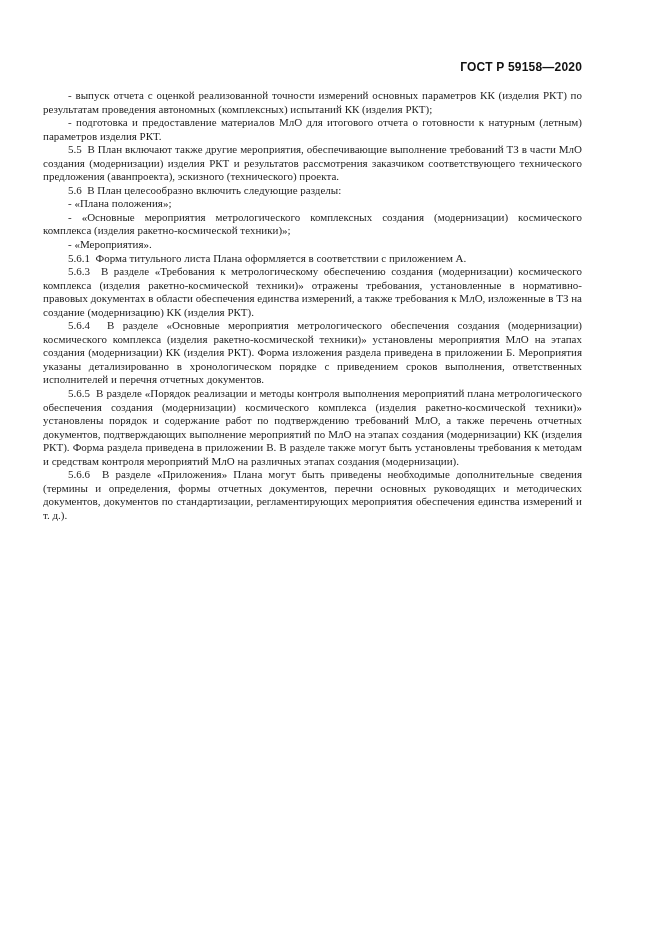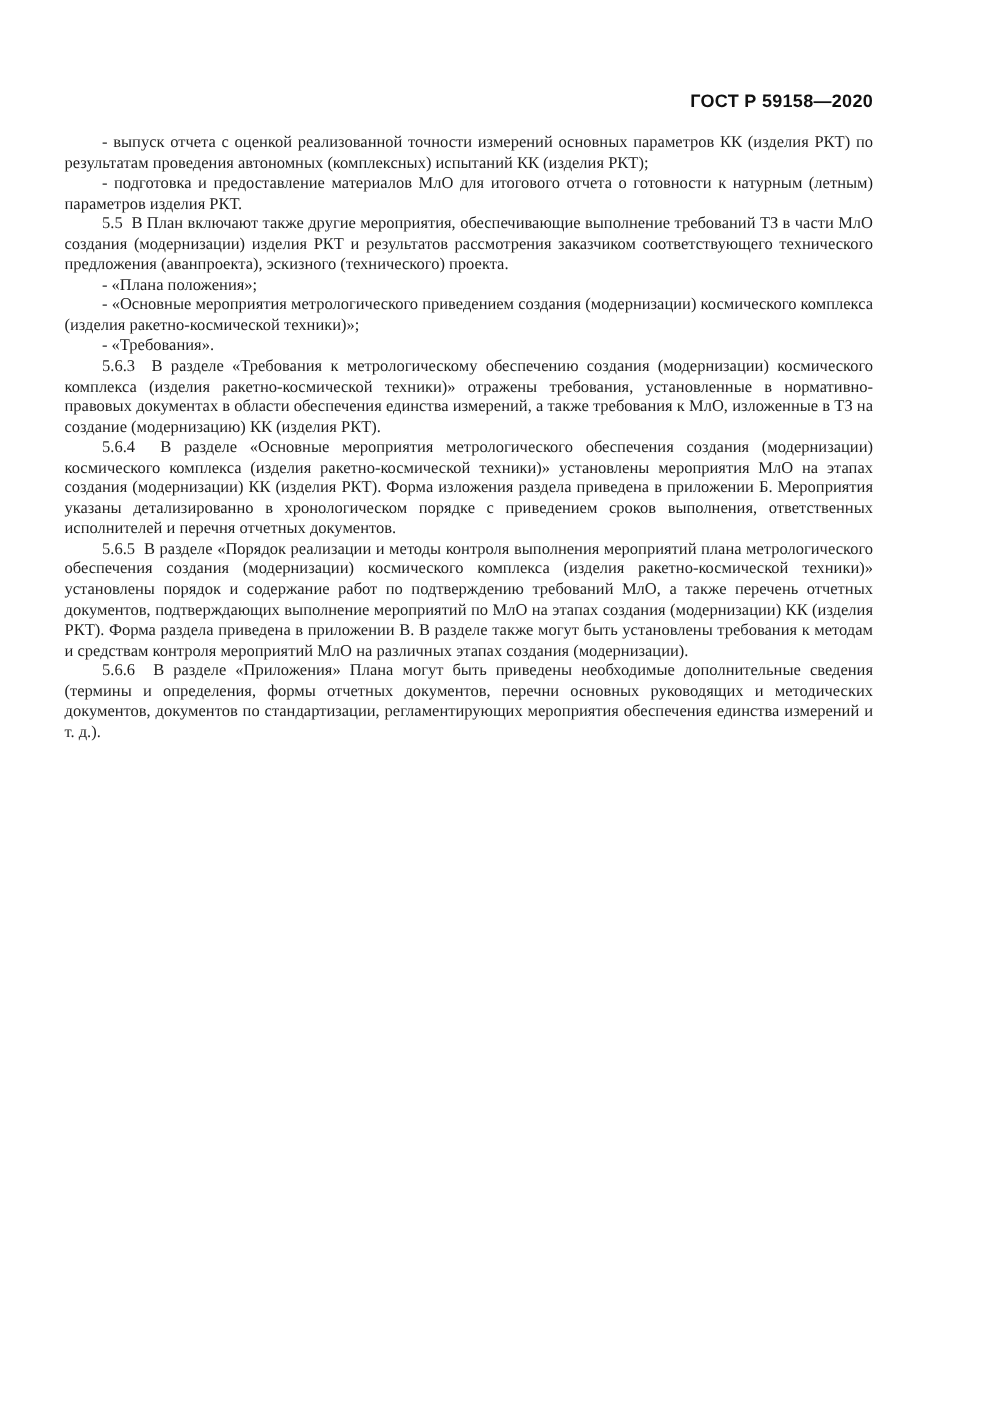--- a/index.html
+++ b/index.html
@@ -57,23 +57,25 @@
 <body>
 
 <div class="page">
 
   <div class="doc-header">ГОСТ Р 59158—2020</div>
 
   <div class="doc-body">
     <p>- выпуск отчета с оценкой реализованной точности измерений основных параметров КК (изделия РКТ) по результатам проведения автономных (комплексных) испытаний КК (изделия РКТ);</p>
     <p>- подготовка и предоставление материалов МлО для итогового отчета о готовности к натурным (летным) параметров изделия РКТ.</p>
     <p>5.5&nbsp; В План включают также другие мероприятия, обеспечивающие выполнение требований ТЗ в части МлО создания (модернизации) изделия РКТ и результатов рассмотрения заказчиком соответствующего технического предложения (аванпроекта), эскизного (технического) проекта.</p>
+    <p>5.6&nbsp; В План целесообразно включить следующие разделы:</p>
     <p>- «Плана положения»;</p>
-    <p>- «Основные мероприятия метрологического приведением создания (модернизации) космического комплекса (изделия ракетно-космической техники)»;</p>
-    <p>- «Требования».</p>
+    <p>- «Основные мероприятия метрологического комплексных создания (модернизации) космического комплекса (изделия ракетно-космической техники)»;</p>
+    <p>- «Мероприятия».</p>
+    <p>5.6.1&nbsp; Форма титульного листа Плана оформляется в соответствии с приложением А.</p>
     <p>5.6.3&nbsp; В разделе «Требования к метрологическому обеспечению создания (модернизации) космического комплекса (изделия ракетно-космической техники)» отражены требования, установленные в нормативно-правовых документах в области обеспечения единства измерений, а также требования к МлО, изложенные в ТЗ на создание (модернизацию) КК (изделия РКТ).</p>
     <p>5.6.4&nbsp; В разделе «Основные мероприятия метрологического обеспечения создания (модернизации) космического комплекса (изделия ракетно-космической техники)» установлены мероприятия МлО на этапах создания (модернизации) КК (изделия РКТ). Форма изложения раздела приведена в приложении Б. Мероприятия указаны детализированно в хронологическом порядке с приведением сроков выполнения, ответственных исполнителей и перечня отчетных документов.</p>
     <p>5.6.5&nbsp; В разделе «Порядок реализации и методы контроля выполнения мероприятий плана метрологического обеспечения создания (модернизации) космического комплекса (изделия ракетно-космической техники)» установлены порядок и содержание работ по подтверждению требований МлО, а также перечень отчетных документов, подтверждающих выполнение мероприятий по МлО на этапах создания (модернизации) КК (изделия РКТ). Форма раздела приведена в приложении В. В разделе также могут быть установлены требования к методам и средствам контроля мероприятий МлО на различных этапах создания (модернизации).</p>
     <p>5.6.6&nbsp; В разделе «Приложения» Плана могут быть приведены необходимые дополнительные сведения (термины и определения, формы отчетных документов, перечни основных руководящих и методических документов, документов по стандартизации, регламентирующих мероприятия обеспечения единства измерений и т. д.).</p>
   </div>
 
   <div class="page-number">5</div>
 
 </div>
 

